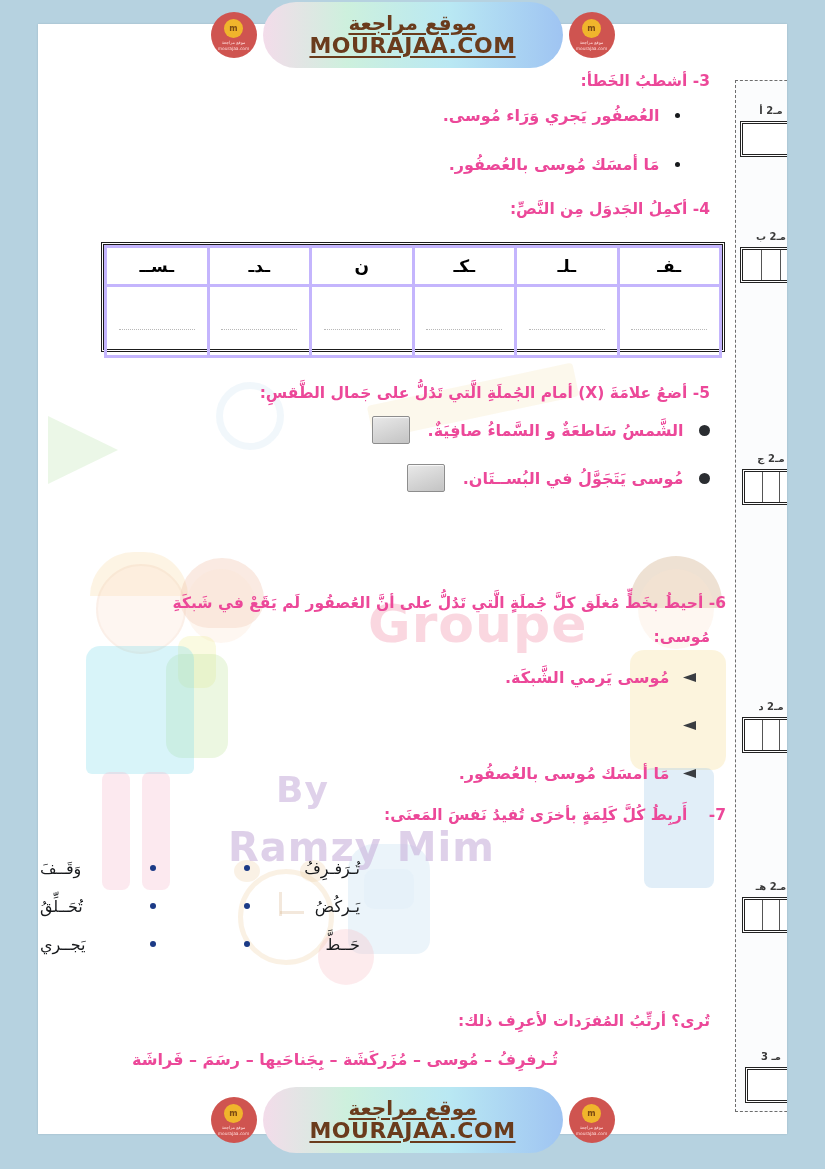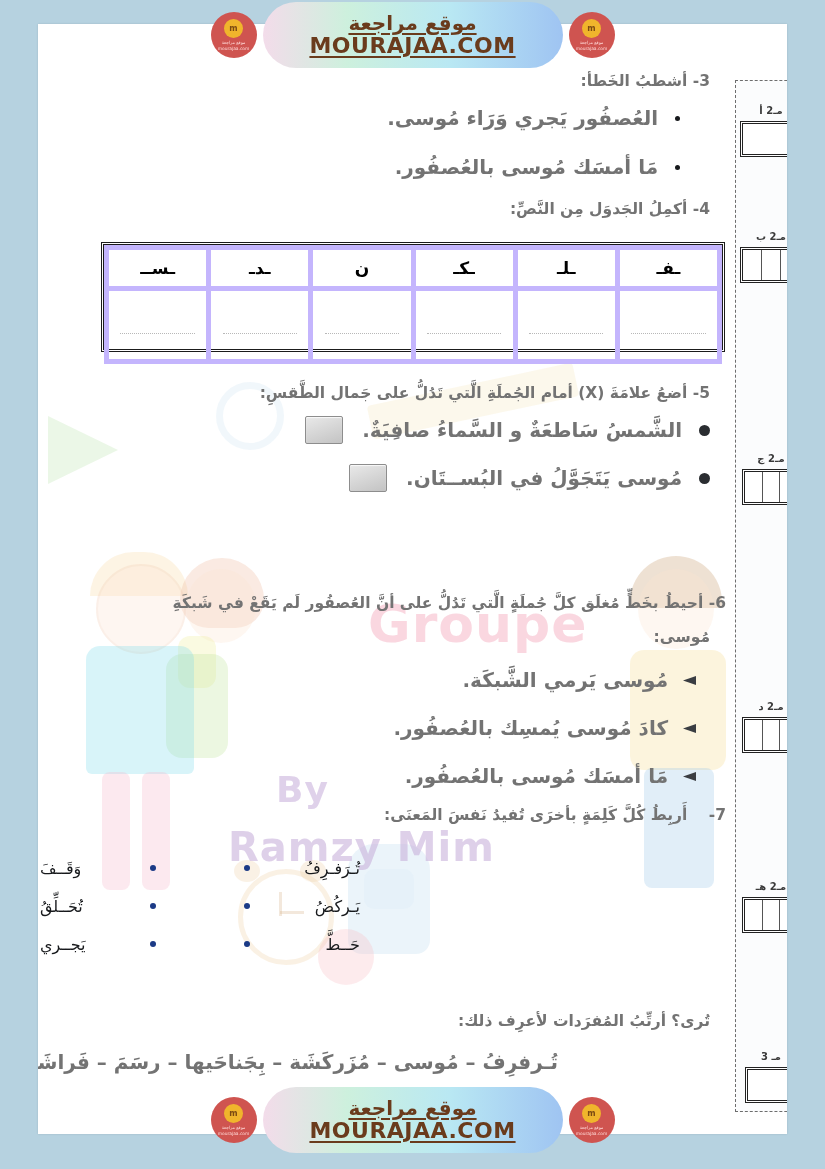--- a/index.html
+++ b/index.html
@@ -107,25 +107,25 @@
     display:flex;align-items:center;justify-content:center;
     font-size:8px;color:#7a4a12;font-weight:bold;
   }
   .logo-badge .cap{font-size:4.4px;color:#ffd9d7;margin-top:2px;text-align:center;line-height:1.25;}
   
   #content{
     position:absolute;left:0;top:0;width:700px;height:1110px;
     z-index:20;direction:rtl;
   }
   .q{
-    position:absolute;font-weight:bold;color:#737373;
+    position:absolute;font-weight:bold;color:#ec4899;
     font-family:"DejaVu Sans",sans-serif;white-space:nowrap;
   }
   .q-head{font-size:15.5px;}
-  .q-item{font-size:20px;}
+  .q-item{font-size:16px;}
   .num{font-weight:bold;}
   .bullet-dot{
     display:inline-block;width:5px;height:5px;border-radius:50%;
     background:#17191c;vertical-align:middle;margin:0 0 3px 10px;
   }
   .sq-bullet{
     display:inline-block;width:11px;height:11px;border-radius:50%;
     background:#2a2d31;vertical-align:middle;margin:0 0 2px 10px;
   }
   .arrow-bullet{
@@ -139,21 +139,21 @@
     border:1px solid #8d8d8d;border-radius:2px;margin:0 12px 2px 12px;
     box-shadow:inset 0 1px 1px rgba(255,255,255,.8);
   }
   
   #tbl-wrap{
     position:absolute;left:63px;top:218px;width:618px;height:104px;
     border:3px double #1b1b1b;background:#fff;z-index:20;
   }
   #tbl{width:100%;height:100%;border-collapse:collapse;table-layout:fixed;}
   #tbl td{
-    border:5px solid #c4b5fd;text-align:center;vertical-align:middle;
+    border:3px solid #c4b5fd;text-align:center;vertical-align:middle;
     font-family:"DejaVu Sans",sans-serif;
   }
   #tbl tr.head td{height:34px;font-size:17px;font-weight:bold;border-bottom:2px solid #1b1b1b;}
   #tbl tr.body td{height:66px;}
   .dotline{
     display:block;width:78%;margin:18px auto 0;border-top:1px dotted #b8b8b8;height:1px;
   }
   
   #match{position:absolute;left:0;top:825px;width:700px;z-index:22;direction:rtl;}
   .match-row{
@@ -263,21 +263,20 @@
       <span class="num">6-</span>
       <span>أحيطُ بخَطٍّ مُغلَق كلَّ جُملَةٍ الَّتي تَدُلُّ على أنَّ العُصفُور لَم يَقَعْ في شَبكَةِ</span>
     </div>
     <div class="q q-head" style="right:28px;top:604px;">مُوسى:</div>
     <div class="q q-item" style="right:42px;top:644px;">
       <span class="arrow-bullet"></span>
       <span>مُوسى يَرمي الشَّبكَة.</span>
     </div>
     <div class="q q-item" style="right:42px;top:692px;">
       <span class="arrow-bullet"></span>
-      <span>كادَ مُوسى يُمسِك بالعُصفُور.</span>
     </div>
     <div class="q q-item" style="right:42px;top:740px;">
       <span class="arrow-bullet"></span>
       <span>مَا أمسَك مُوسى بالعُصفُور.</span>
     </div>
 
     <div class="q q-head" style="right:12px;top:782px;text-align:center;">
       <span class="num">7-</span>
       <span style="margin-right:16px;">أَربِطُ كُلَّ كَلِمَةٍ بأخرَى تُفيدُ نَفسَ المَعنَى:</span>
     </div>

